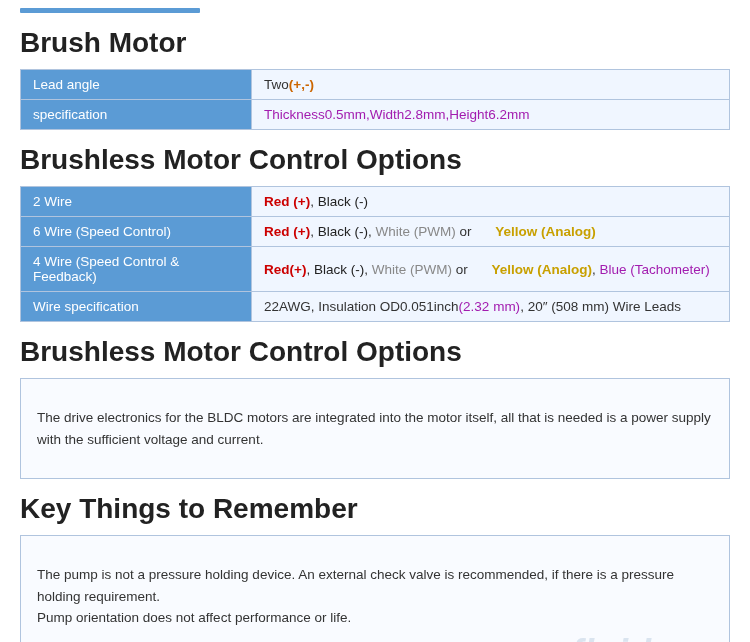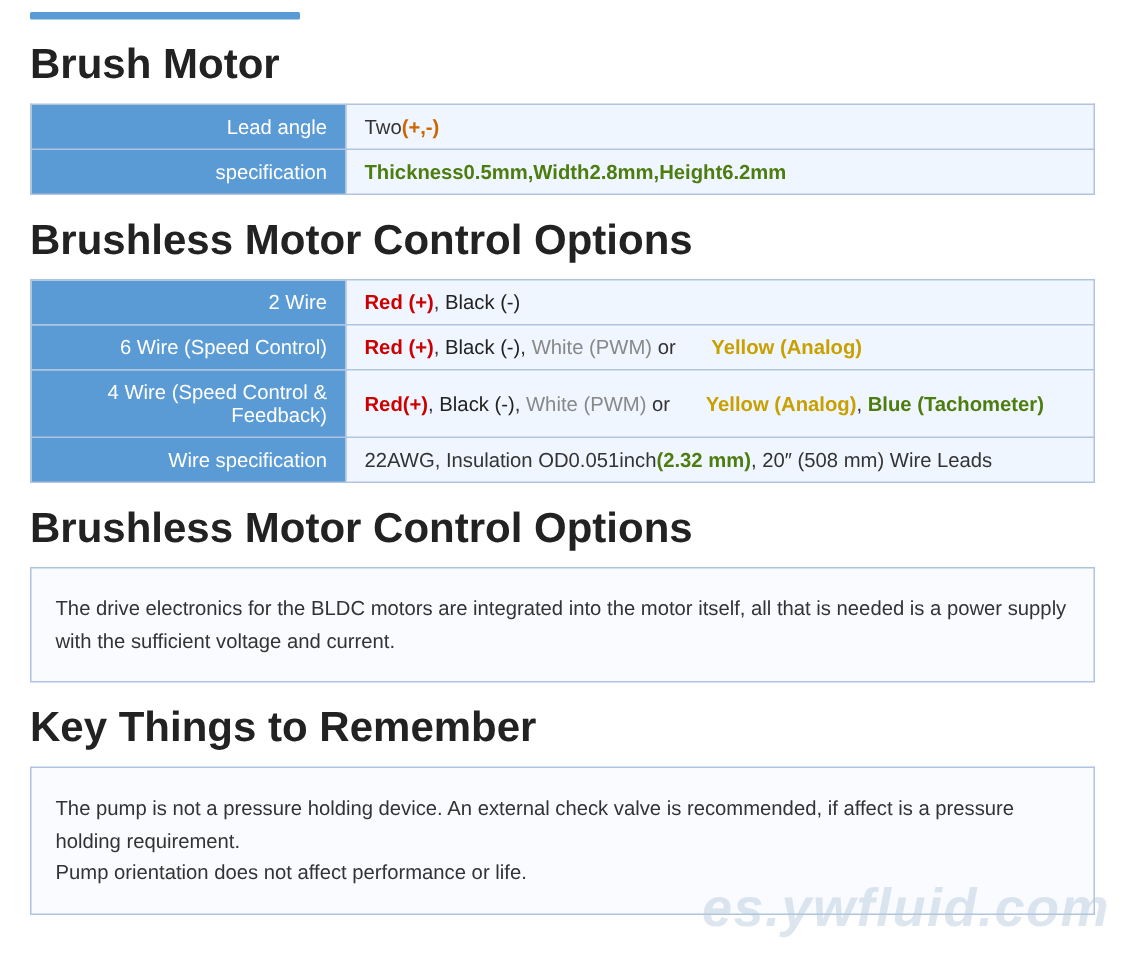--- a/index.html
+++ b/index.html
@@ -31,36 +31,36 @@
     td {
       border: 1px solid #b0c4de;
       padding: 7px 12px;
       font-size: 13.5px;
       vertical-align: middle;
     }
     .label-cell {
       background-color: #5b9bd5;
       color: #fff;
       font-weight: normal;
-      width: 210px;
-      text-align: right;
+      width: 231px;
+      text-align: left;
     }
     .value-cell {
       background-color: #f0f6ff;
       color: #333;
     }
     .red { color: #cc0000; font-weight: bold; }
     .black { color: #222; font-weight: normal; text-align: center; }
     .yellow { color: #c8a000; font-weight: bold; margin-left: 20px; }
-    .blue-text { color: #4d7c0f; font-weight: bold; }
+    .blue-text { color: #a21caf; font-weight: normal; }
     .orange { color: #cc6600; font-weight: bold; }
     .description-box {
       border: 1px solid #b0c4de;
       background: #f9fbff;
-      padding: 16px 16px;
+      padding: 28px 16px;
       font-size: 13.5px;
       color: #333;
       margin-bottom: 14px;
       line-height: 1.6;
     }
     .watermark {
       position: absolute;
       bottom: 18px;
       right: 10px;
       font-size: 36px;
@@ -132,18 +132,18 @@
         </td>
       </tr>
     </tbody>
   </table>
 
   <h2 class="section-title">Brushless Motor Control Options</h2>
   <div class="description-box">The drive electronics for the BLDC motors are integrated into the motor itself, all that is needed is a power supply with the sufficient voltage and current.</div>
 
   <h2 class="section-title">Key Things to Remember</h2>
   <div class="description-box">
-    <p>The pump is not a pressure holding device. An external check valve is recommended, if affect is a pressure holding requirement.</p>
+    <p>The pump is not a pressure holding device. An external check valve is recommended, if there is a pressure holding requirement.</p>
     <p>Pump orientation does not affect performance or life.</p>
   </div>
 
   <div class="watermark">es.ywfluid.com</div>
 </div>
 
 </body></html>

